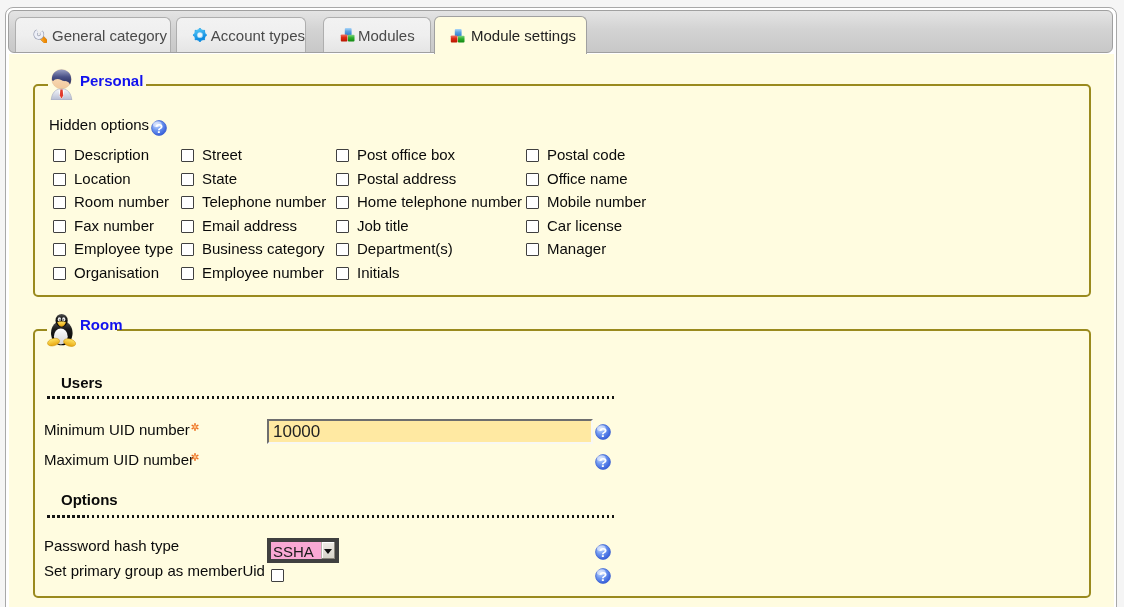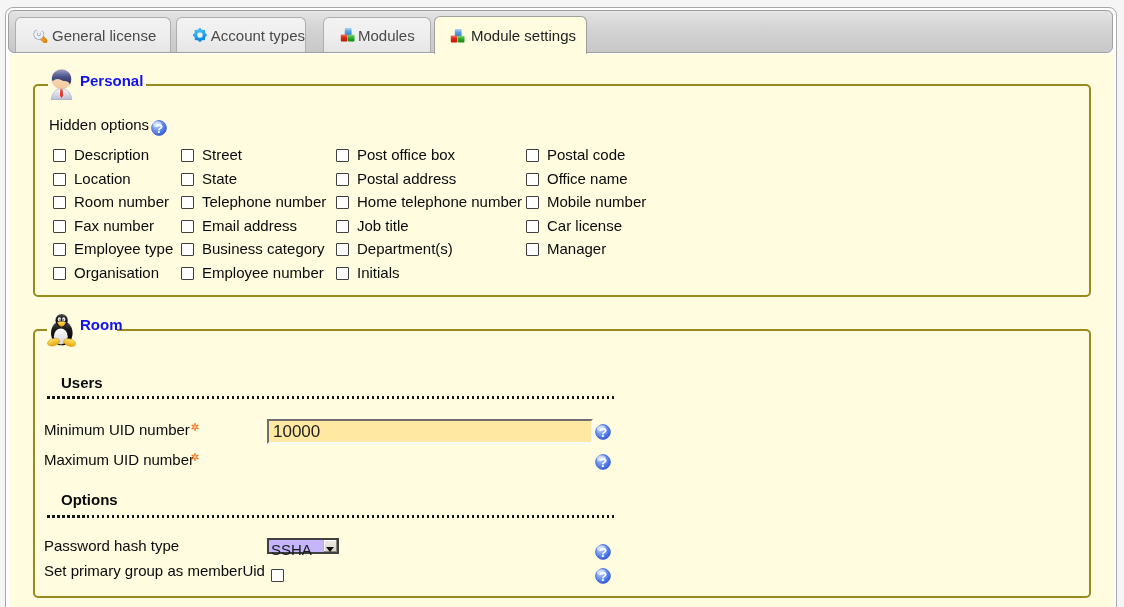--- a/index.html
+++ b/index.html
@@ -48,21 +48,21 @@
           </linearGradient>
         </defs>
         <g transform="rotate(-45 8 8)">
           <rect x="5.9" y="9.2" width="4.4" height="9.6" rx="2.2" fill="url(#wg)" stroke="#c06e04" stroke-width="0.5"></rect>
         </g>
         <g transform="translate(1.5,1)">
           <path d="M8.63 3.97 A3.3 3.3 0 1 1 4.91 3.31" fill="none" stroke="#959bb0" stroke-width="4.2"></path>
           <path d="M8.63 3.97 A3.3 3.3 0 1 1 4.91 3.31" fill="none" stroke="#edeff7" stroke-width="2.9"></path>
         </g>
       </svg>
-      <span>General license</span>
+      <span>General category</span>
     </div>
   <div class="tab" style="left:170px; width:130px;">
       <svg width="16" height="16" viewBox="0 0 16 16">
         <defs>
           <linearGradient id="gg" x1="0" y1="0" x2="0.3" y2="1">
             <stop offset="0" stop-color="#4cc0f4"></stop>
             <stop offset="1" stop-color="#0e8adf"></stop>
           </linearGradient>
         </defs>
         <g fill="url(#gg)">
@@ -291,21 +291,21 @@
     <div class="ico" style="left:586px; top:400px;">
         <svg width="16" height="16" viewBox="0 0 16 16" style="display:block">
           <circle cx="8" cy="8" r="7.4" fill="url(#hg)" stroke="#3f63d0" stroke-width="0.8"></circle>
           <ellipse cx="6.2" cy="4.2" rx="4.4" ry="2.9" fill="#ffffff" opacity="0.45"></ellipse>
           <text x="8.1" y="12.9" text-anchor="middle" font-family="Liberation Sans" font-size="13.5" font-weight="bold" fill="#fff">?</text>
         </svg>
       </div>
     <div class="t b" style="left:52px; top:437px;">Options</div>
     <div class="dot" style="top:461px;"></div>
     <div class="t" style="left:35px; top:483px;">Password hash type</div>
-    <div style="position:absolute;left:258px;top:484px;width:72px;height:16px;border:2px solid #404040;background:#c4b5fd;">
+    <div style="position:absolute;left:258px;top:484px;width:72px;height:25px;border:4px solid #404040;background:#f9a8d4;">
   <span style="position:absolute;left:2px;top:1px;font-size:15px;color:#1a1a1a;">SSHA</span>
   <span style="position:absolute;right:0;top:0;bottom:0;width:14px;background:linear-gradient(180deg,#efece6,#d6d2c8);border-left:1px solid #b8b4aa;box-shadow:inset -1px -1px 0 #8a867c, inset 1px 1px 0 #ffffff;"></span>
   <span style="position:absolute;right:3px;top:7px;width:0;height:0;border-left:4px solid transparent;border-right:4px solid transparent;border-top:5px solid #111;"></span>
 </div>
     <div class="ico" style="left:586px; top:490px;">
         <svg width="16" height="16" viewBox="0 0 16 16" style="display:block">
           <circle cx="8" cy="8" r="7.4" fill="url(#hg)" stroke="#3f63d0" stroke-width="0.8"></circle>
           <ellipse cx="6.2" cy="4.2" rx="4.4" ry="2.9" fill="#ffffff" opacity="0.45"></ellipse>
           <text x="8.1" y="12.9" text-anchor="middle" font-family="Liberation Sans" font-size="13.5" font-weight="bold" fill="#fff">?</text>
         </svg>

